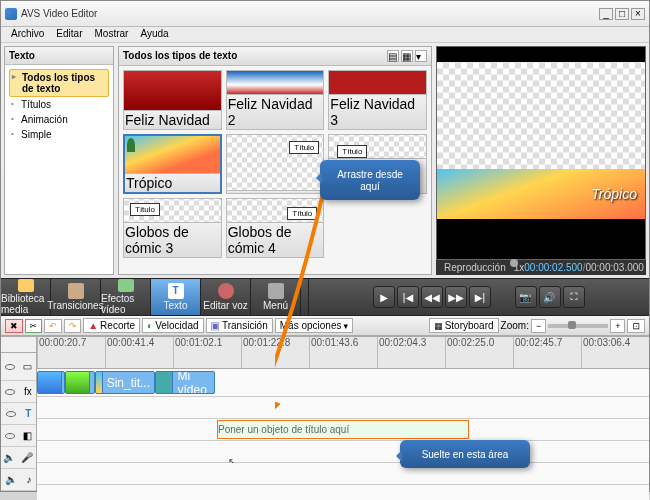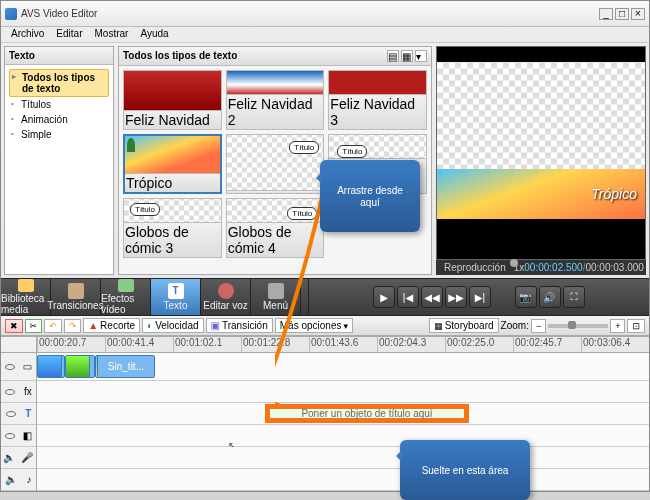--- a/index.html
+++ b/index.html
@@ -27,21 +27,21 @@
 .thumb { border: 1px solid #bbb; display: flex; flex-direction: column; background: #fff; cursor: grab; }
 .thumb.sel { border: 2px solid #3a7abd; }
 .thumb .img { flex: 1; background: repeating-conic-gradient(#ddd 0% 25%, #fff 0% 50%) 0/10px 10px; position: relative; overflow: hidden; }
 .thumb .lbl { text-align: left; padding: 1px; background: linear-gradient(#f0f0f0,#ddd); border-top: 1px solid #bbb; font-size: 14px; }
 .thumb .img.xmas1 { background: linear-gradient(#c62828, #8b0000); }
 .thumb .img.xmas2 { background: linear-gradient(#1565c0, #fff 60%, #c62828); }
 .thumb .img.xmas3 { background: #b71c1c; }
 .thumb .img.hallow { background: linear-gradient(#ff9800, #e65100); }
 .thumb .img.tropic { background: linear-gradient(160deg, #4fc3f7 0%, #ffd54f 40%, #ff7043 70%); }
 .thumb .img.tropic::after { content:''; position:absolute; top:2px; left:2px; width:8px; height:14px; background:#2e7d32; border-radius:50% 50% 0 0; }
-.bubble { position: absolute; background: #fff; border: 1px solid #333; border-radius: 6px; padding: 1px 4px; font-size: 8px; }
+.bubble { position: absolute; background: #fff; border: 1px solid #333; border-radius: 0; padding: 1px 4px; font-size: 8px; }
 .preview { width: 210px; margin: 3px; display: flex; flex-direction: column; }
 .preview-screen { flex: 1; background: #000; border: 1px solid #666; position: relative; }
 .preview-screen .inner { position: absolute; top: 15px; bottom: 40px; left: 0; right: 0; background: repeating-conic-gradient(#ddd 0% 25%, #fff 0% 50%) 0/12px 12px; }
 .preview-screen .trop { position: absolute; bottom: 40px; left: 0; right: 0; height: 50px; background: linear-gradient(160deg,#4fc3f7,#ffd54f 40%,#ff7043); display:flex; align-items:center; justify-content:flex-end; padding-right:8px; color:#fff; font-size:14px; font-style:italic; text-shadow:1px 1px 2px #000; }
 .preview-bar { background: #333; color: #ccc; padding: 2px 8px; display: flex; align-items: flex-start; font-size: 9px; }
 .preview-bar .sl { flex: 1; height: 4px; background: #555; margin: 0 4px; position: relative; }
 .preview-bar .sl::after { content:''; position:absolute; left:30%; top:-3px; width:8px; height:8px; background:#aaa; border-radius:50%; }
 .tool-row { height: 38px; background: linear-gradient(#5a5a5a,#3a3a3a); display: flex; border-top:1px solid #222; border-bottom:1px solid #222; }
 .tool-btn { width: 50px; border-right: 1px solid #222; display: flex; flex-direction: column; align-items: center; justify-content: center; color: #eee; font-size: 8px; cursor: pointer; }
 .tool-btn.sel { background: linear-gradient(#7ab8f0,#3a7abd); }
@@ -50,31 +50,31 @@
 .play-controls .pb { width: 22px; height: 22px; background: linear-gradient(#666,#444); border:1px solid #222; border-radius:3px; display:flex; align-items:center; justify-content:center; color:#fff; cursor:pointer; }
 .timeline-tools { height: 20px; background: linear-gradient(#f5f5f5,#ddd); display: flex; align-items: center; padding: 0 4px; gap: 2px; border-bottom: 1px solid #aaa; }
 .tt-btn { padding: 1px 4px; border: 1px solid #aaa; background: #fff; cursor: pointer; font-size: 9px; display:flex; align-items:center; gap:2px; }
 .tt-btn.del { background: linear-gradient(#ffe6e6,#ffcccc); border-color:#c66; }
 .tt-btn.grn { border-color:#6a6; }
 .timeline { height: 155px; background: #f0f0f0; border-top:1px solid #aaa; display:flex; }
 .track-headers { width: 36px; border-right: 1px solid #aaa; }
 .track-head { height: 22px; border-bottom: 1px solid #ccc; display:flex; align-items:center; justify-content:space-around; }
 .track-head .eye { width:10px; height:6px; border:1px solid #666; border-radius:50%; }
 .tracks { flex:1; position:relative; }
-.ruler { height:16px; background:#e8e8e8; border-bottom:1px solid #aaa; display:flex; font-size:8px; color:#555; }
+.ruler { height:32px; background:#e8e8e8; border-bottom:1px solid #aaa; display:flex; font-size:8px; color:#555; }
 .ruler div { flex:1; border-left:1px solid #bbb; padding-left:1px; }
 .track { height:22px; border-bottom:1px solid #ccc; background:#fafafa; position:relative; }
 .track.video { height:28px; }
 .clip { position:absolute; top:2px; bottom:2px; border:1px solid #3a7abd; background:#7ab8f0; border-radius:2px; display:flex; align-items:center; overflow:hidden; }
 .clip .th { width:24px; height:100%; background:linear-gradient(#4fc3f7,#ffd54f); border-right:1px solid #3a7abd; }
-.clip .cl { font-size:10px; padding:0 10px; color:#fff; }
-.title-drop { position:absolute; top:1px; bottom:1px; left:180px; right:180px; border:5px solid #f97316; background:rgba(200,255,200,0.3); display:flex; align-items:center; justify-content:center; font-size:8px; color:#666;margin-left:48px; }
+.clip .cl { font-size:12px; padding:0 4px; color:#fff; }
+.title-drop { position:absolute; top:1px; bottom:1px; left:180px; right:180px; border:1px solid #f97316; background:rgba(200,255,200,0.3); display:flex; align-items:center; justify-content:flex-start; font-size:8px; color:#666; }
 .drag-thumb { position:absolute; top:24px; left:200px; width:60px; height:40px; border:1px solid #888; background:linear-gradient(160deg,#4fc3f7,#ffd54f,#ff7043); opacity:0.8; }
 .drag-thumb::before { content:'↖'; position:absolute; top:-10px; left:-10px; font-size:10px; }
-.callout { position: absolute; background: linear-gradient(#3b7bc4,#2a5a94); color:#fff; padding:24px 10px; border-radius:6px; box-shadow:2px 2px 6px rgba(0,0,0,0.4); font-size:11px; text-align:center; z-index:10; }
+.callout { position: absolute; background: linear-gradient(#3b7bc4,#2a5a94); color:#fff; padding:8px 10px; border-radius:6px; box-shadow:2px 2px 6px rgba(0,0,0,0.4); font-size:11px; text-align:center; z-index:10; }
 .callout.c1 { top: 160px; left: 320px; width: 100px; }
 .callout.c1::before { content:''; position:absolute; left:-10px; top:12px; border:6px solid transparent; border-right-color:#3b7bc4; }
 .callout.c2 { top: 440px; left: 400px; width: 130px; }
 .callout.c2::before { content:''; position:absolute; left:-10px; top:10px; border:6px solid transparent; border-right-color:#3b7bc4; }
 .arrow { position:absolute; top:175px; left:275px; width:180px; height:250px; z-index:9; pointer-events:none; }
 </style>
 </head>
 <body>
 
 <div class="window">
@@ -282,20 +282,24 @@
     <div class="clip" style="left:0;width:28px">
             <div class="th" style="background:linear-gradient(#5bf,#37d)"></div>
           </div>
     <div class="clip" style="left:28px;width:30px">
             <div class="th" style="background:linear-gradient(#8f4,#4a2)"></div>
           </div>
     <div class="clip" style="left:58px;width:60px">
             <div class="th"></div>
             <span class="cl">Sin_tit...</span>
           </div>
+    <div class="clip" style="left:118px;width:60px">
+            <div class="th" style="background:#4aa"></div>
+            <span class="cl">Mi vídeo</span>
+          </div>
    </div>
    <div class="track"></div>
    <div class="track">
     <div class="title-drop">
             <span>Poner un objeto de título aquí</span>
           </div>
    </div>
    <div class="track" style="position:relative">
     <div class="drag-thumb"></div>
    </div>

